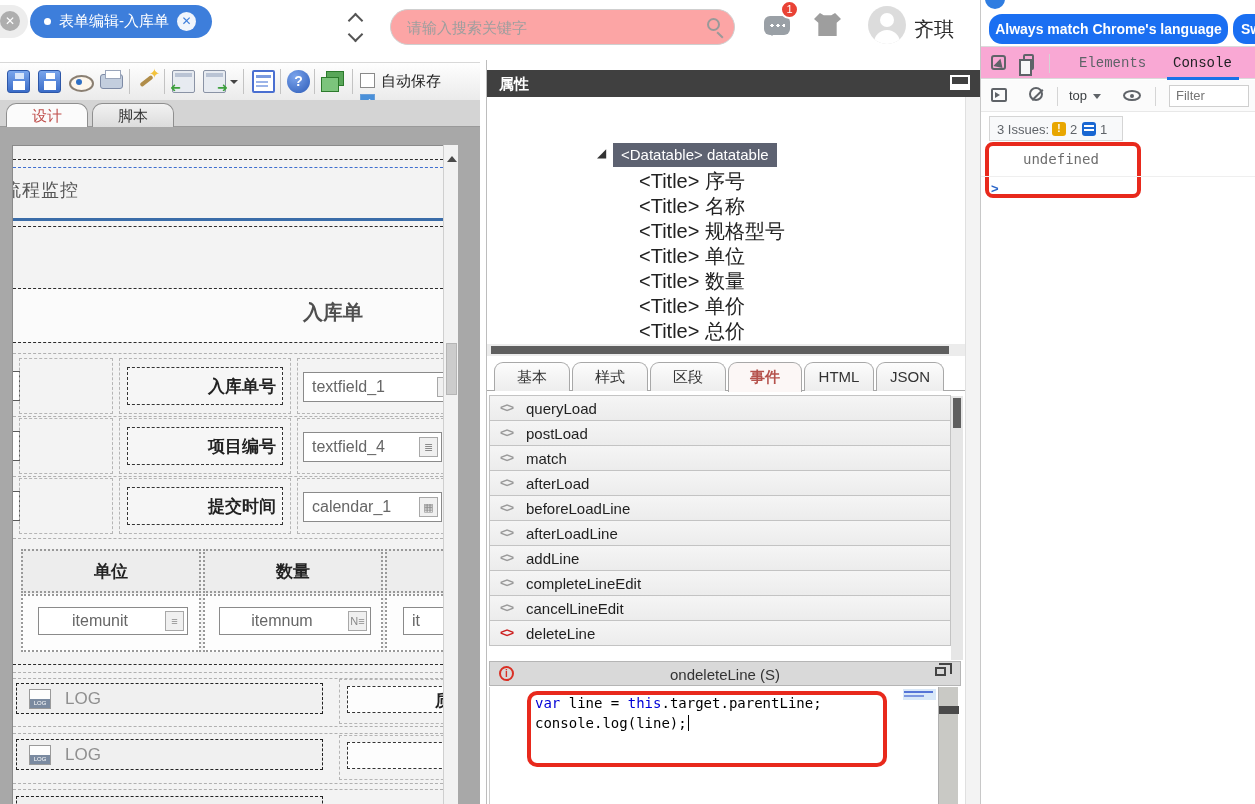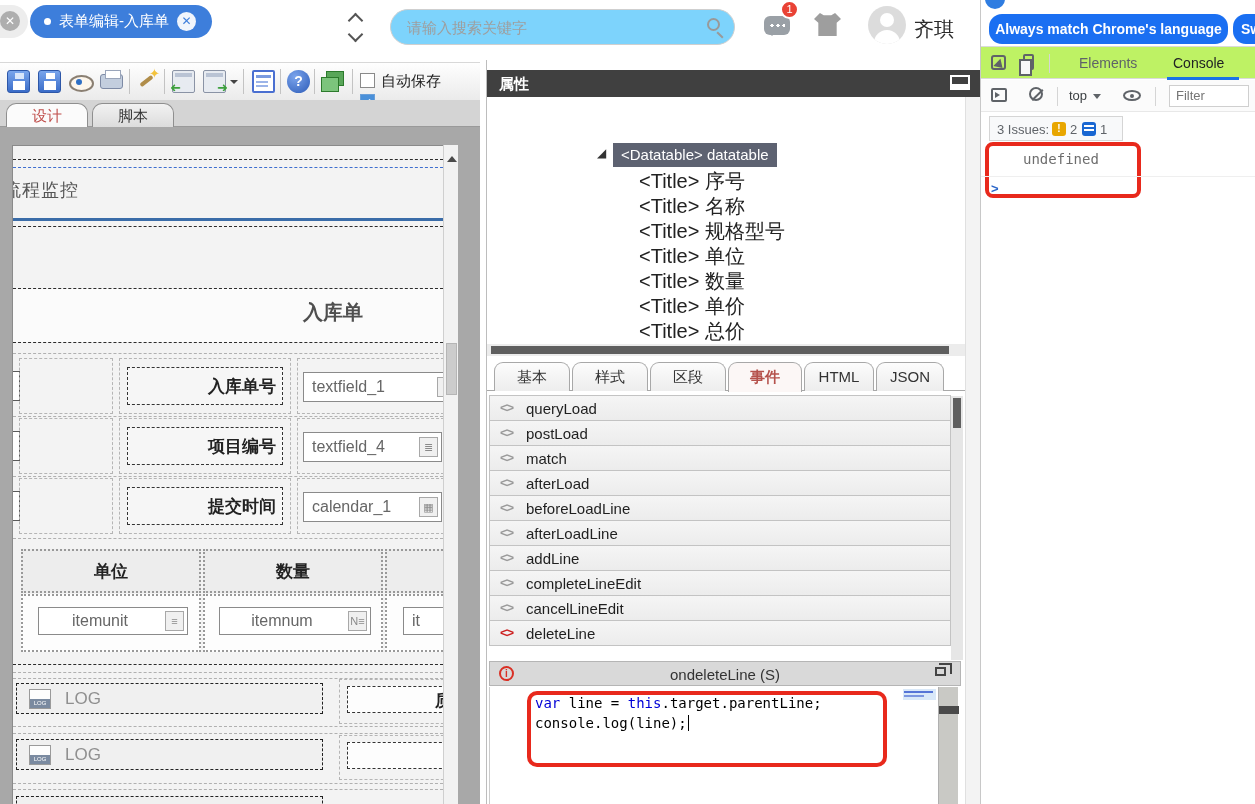--- a/index.html
+++ b/index.html
@@ -12,21 +12,21 @@
   .topbar { left:0; top:0; width:980px; height:60px; background:#fff; }
   .ghost-tab { left:-36px; top:5px; width:64px; height:33px; border-radius:17px; background:#ededed; }
   .ghost-close { position:absolute; right:8px; top:6px; width:20px; height:20px; border-radius:50%; background:#aeaeae; color:#fff; font-size:12px; line-height:20px; text-align:center; }
   .blue-tab { left:30px; top:5px; width:182px; height:33px; border-radius:17px; background:#3d7edb; color:#fff; display:flex; align-items:center; }
   .blue-tab .dot { width:7px; height:7px; border-radius:50%; background:#fff; margin:0 8px 0 14px; }
   .blue-tab .lbl { font-size:15px; }
   .blue-tab .close { margin-left:8px; width:19px; height:19px; border-radius:50%; background:rgba(255,255,255,.92); color:#3d7edb; font-size:12px; font-weight:bold; line-height:19px; text-align:center; }
   .chev { width:11px; height:11px; border-top:2px solid #555; border-right:2px solid #555; }
   .chev.up { left:350px; top:15px; transform:rotate(-45deg); }
   .chev.dn { left:350px; top:29px; transform:rotate(135deg); }
-  .search-pill { left:390px; top:9px; width:345px; height:36px; border:1px solid #cfcfcf; border-radius:18px; background:#7dd3fc; }
+  .search-pill { left:390px; top:9px; width:345px; height:36px; border:1px solid #cfcfcf; border-radius:18px; background:#fca5a5; }
   .search-pill input { position:absolute; left:16px; top:4px; width:280px; height:26px; border:0; outline:none; font-size:15px; color:#444; background:transparent; font-family:inherit; }
   .search-pill input::placeholder { color:#9e9e9e; }
   .mag { right:14px; top:8px; width:13px; height:13px; border:2px solid #999; border-radius:50%; }
   .mag::after { content:""; position:absolute; left:10px; top:11px; width:2px; height:8px; background:#999; transform:rotate(-45deg); }
   .chat { left:764px; top:16px; width:26px; height:19px; background:#9aa0a6; border-radius:6px; }
   .chat::before { content:""; position:absolute; left:4px; bottom:-5px; border:4px solid transparent; border-top-color:#9aa0a6; }
   .chat .dots { position:absolute; left:5px; top:8px; width:16px; height:3px;
     background:radial-gradient(circle 1.6px, #fff 1.5px, transparent 1.6px) 0 0/6px 3px repeat-x; }
   .badge { left:780px; top:0px; min-width:19px; height:19px; border-radius:10px; background:#e94235; border:2px solid #fff; color:#fff; font-size:11px; line-height:15px; text-align:center; }
   .shirt { left:814px; top:13px; width:27px; height:23px; background:#9e9e9e;
@@ -140,21 +140,21 @@
   .minimap .m1 { position:absolute; left:1px; top:2px; width:29px; height:2px; background:#3d5fd0; opacity:.85; }
   .minimap .m2 { position:absolute; left:1px; top:6px; width:20px; height:2px; background:#3d5fd0; opacity:.6; }
   .ed-vscroll { position:absolute; left:451px; top:627px; width:20px; height:117px; background:#c9c9c5; border-left:1px solid #b0b0b0; }
   .ed-vscroll .th { position:absolute; left:0; top:19px; width:20px; height:8px; background:#4a4a4a; }
   .panel-rscroll { position:absolute; right:0; top:37px; width:15px; bottom:0; background:#f3f3f3; border-left:1px solid #e0e0e0; }
 
   
   .devtools { left:980px; top:0; width:275px; height:804px; background:#fff; border-left:1px solid #c8c8c8; }
   .blue-dot { position:absolute; left:4px; top:-11px; width:20px; height:20px; border-radius:50%; background:#2f7de1; }
   .tbtn { position:absolute; top:14px; height:30px; background:#1a6ff2; border-radius:13px; color:#fff; font-size:14px; font-weight:bold; text-align:center; line-height:30px; }
-  .dt-tabs { position:absolute; left:0; top:46px; width:100%; height:33px; border-top:1px solid #dadada; border-bottom:1px solid #dadada; background:#bef264; }
+  .dt-tabs { position:absolute; left:0; top:46px; width:100%; height:33px; border-top:1px solid #dadada; border-bottom:1px solid #dadada; background:#f9a8d4;font-family:Liberation Mono, monospace; }
   .dt-lbl { position:absolute; top:8px; font-size:14px; color:#5f6368; }
   .dt-lbl.on { color:#202124; }
   .underline { position:absolute; top:30px; height:3px; background:#1a73e8; }
   .insp { position:absolute; left:10px; top:8px; width:15px; height:15px; border:2px solid #5f6368; border-radius:3px; }
   .insp::after { content:""; position:absolute; right:-4px; bottom:-4px; width:0; height:0; border:5px solid transparent; border-left:8px solid #5f6368; transform:rotate(45deg); }
   .device { position:absolute; left:42px; top:7px; width:11px; height:16px; border:2px solid #5f6368; border-radius:2px; }
   .device::before { content:""; position:absolute; left:-6px; top:3px; width:9px; height:13px; background:#f8f8f8; border:2px solid #5f6368; }
   .dt-sep { position:absolute; top:7px; width:1px; height:19px; background:#d5d5d5; }
   .dt-row2 { position:absolute; left:0; top:80px; width:100%; height:32px; background:#fbfbfb; border-bottom:1px solid #e8e8e8; }
   .panelico { position:absolute; left:10px; top:8px; width:16px; height:14px; border:2px solid #5f6368; border-radius:2px; }

